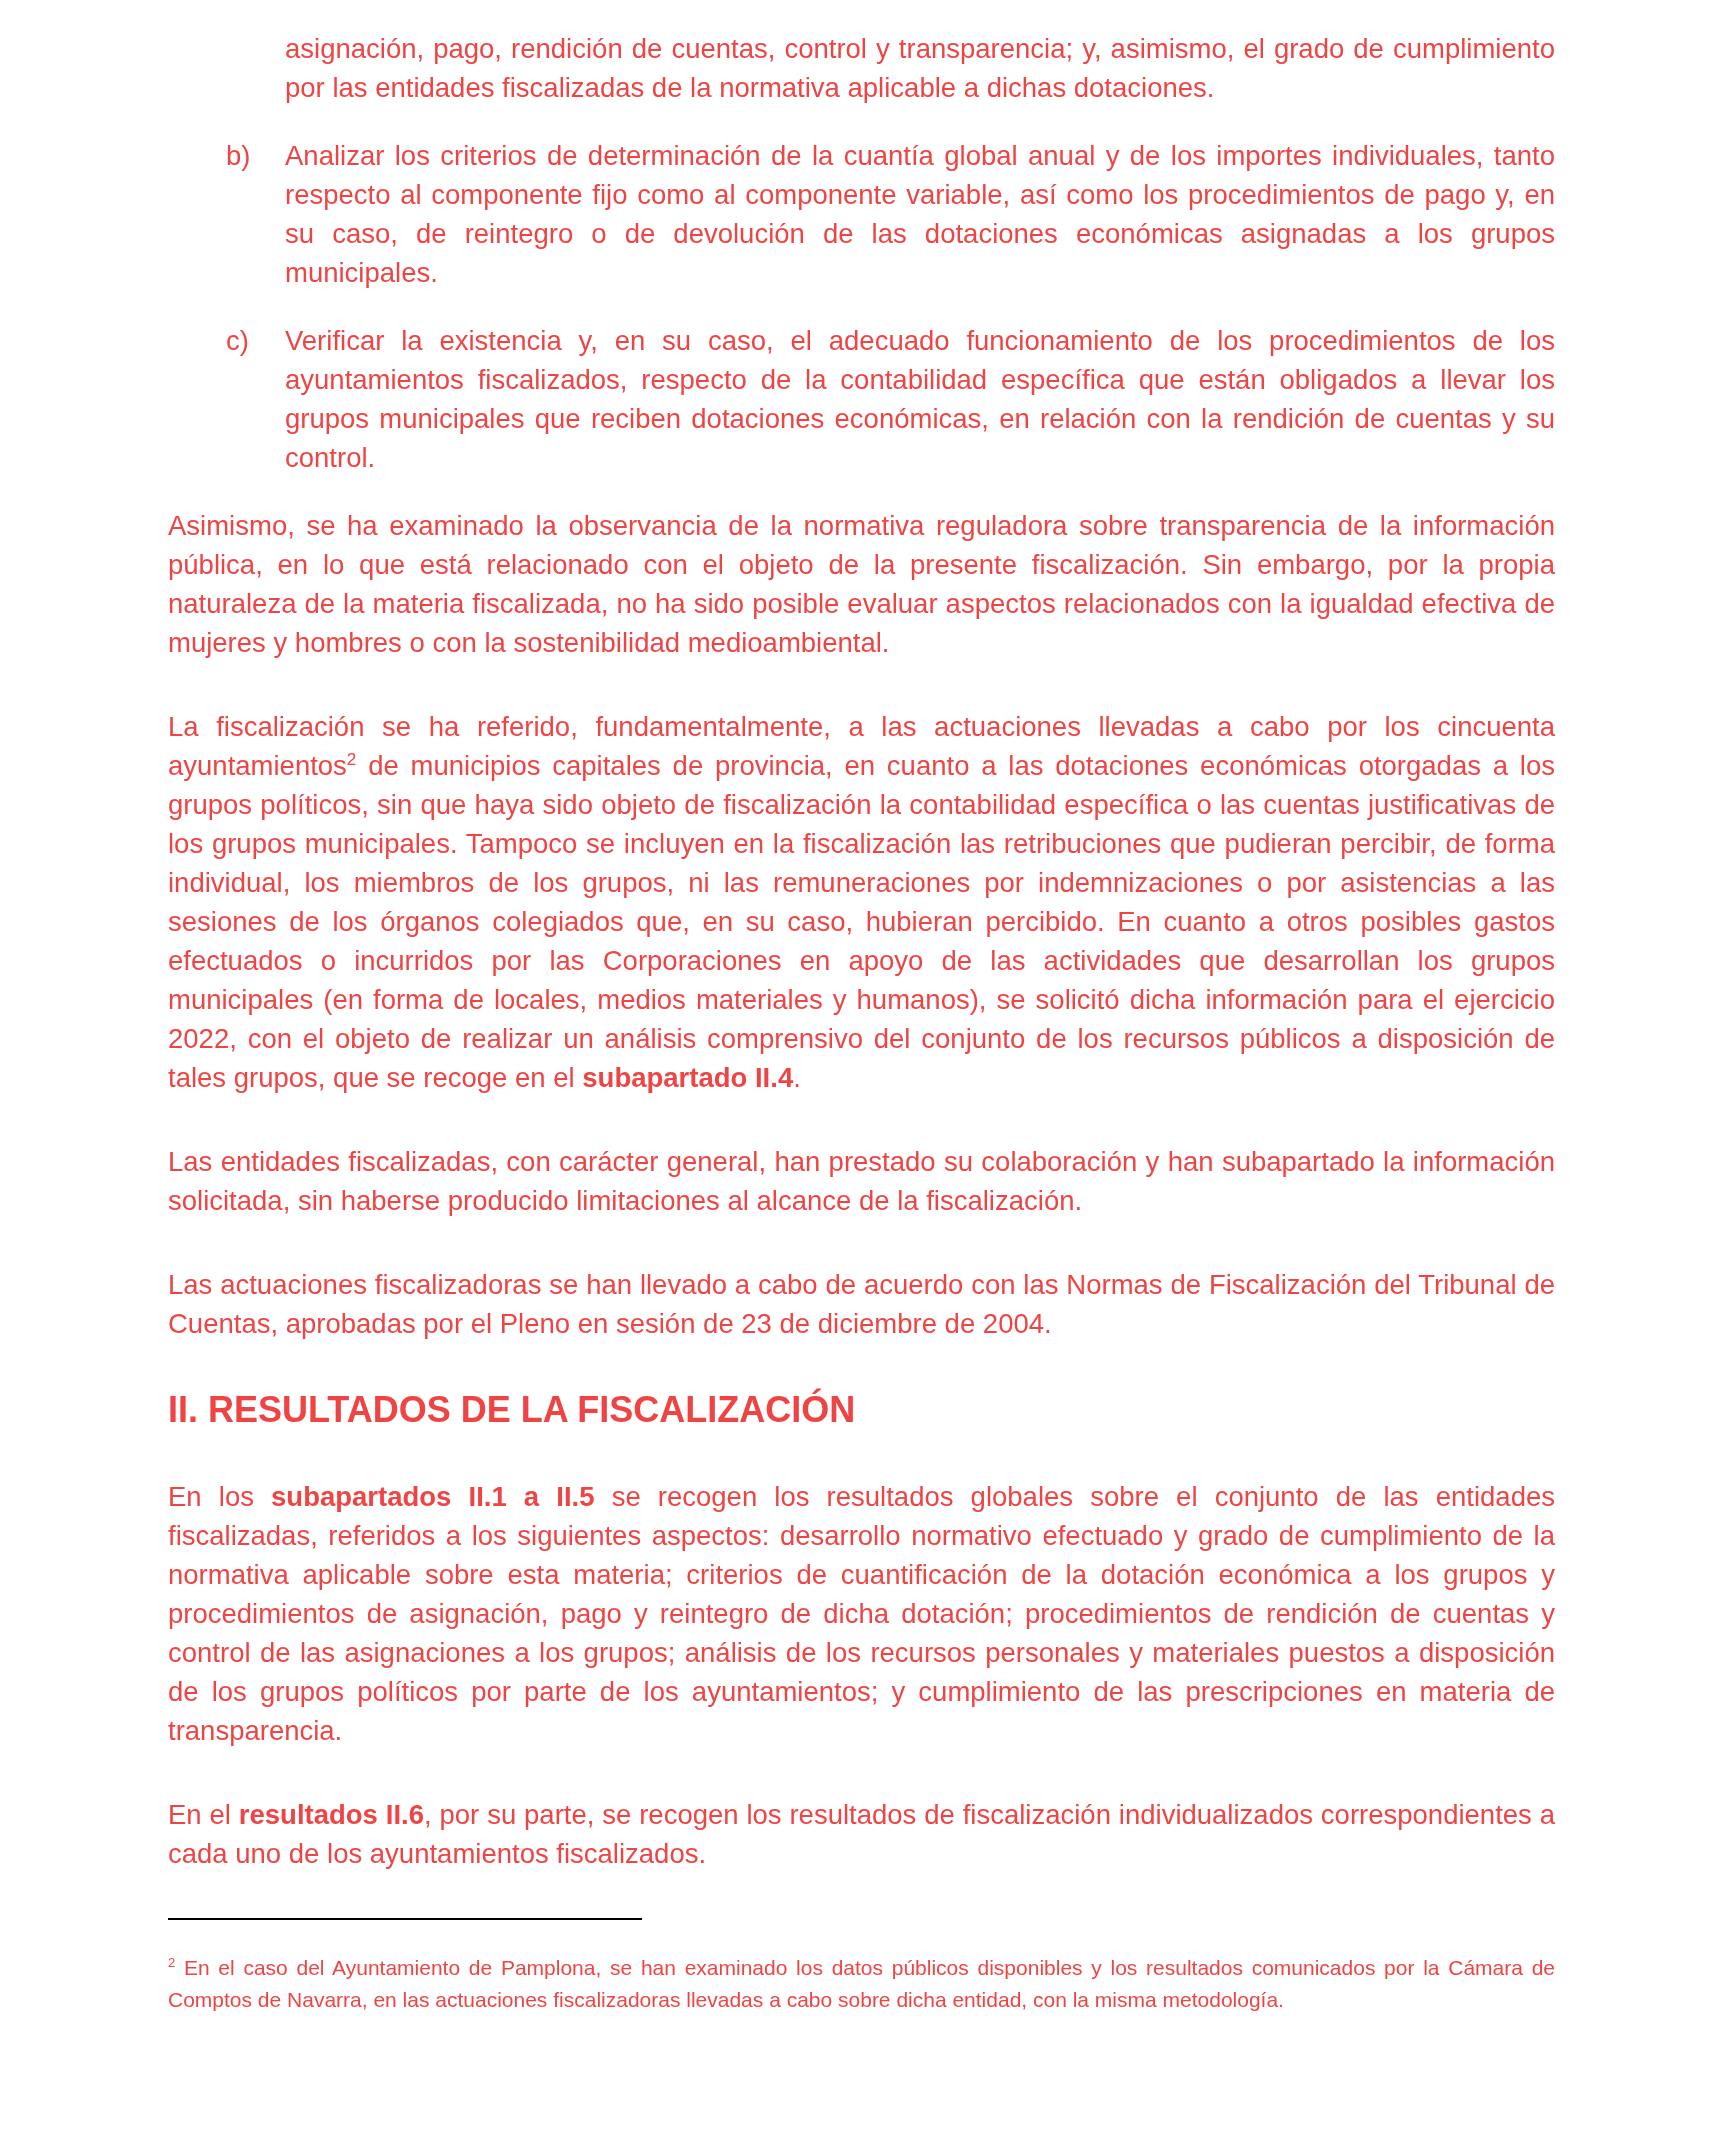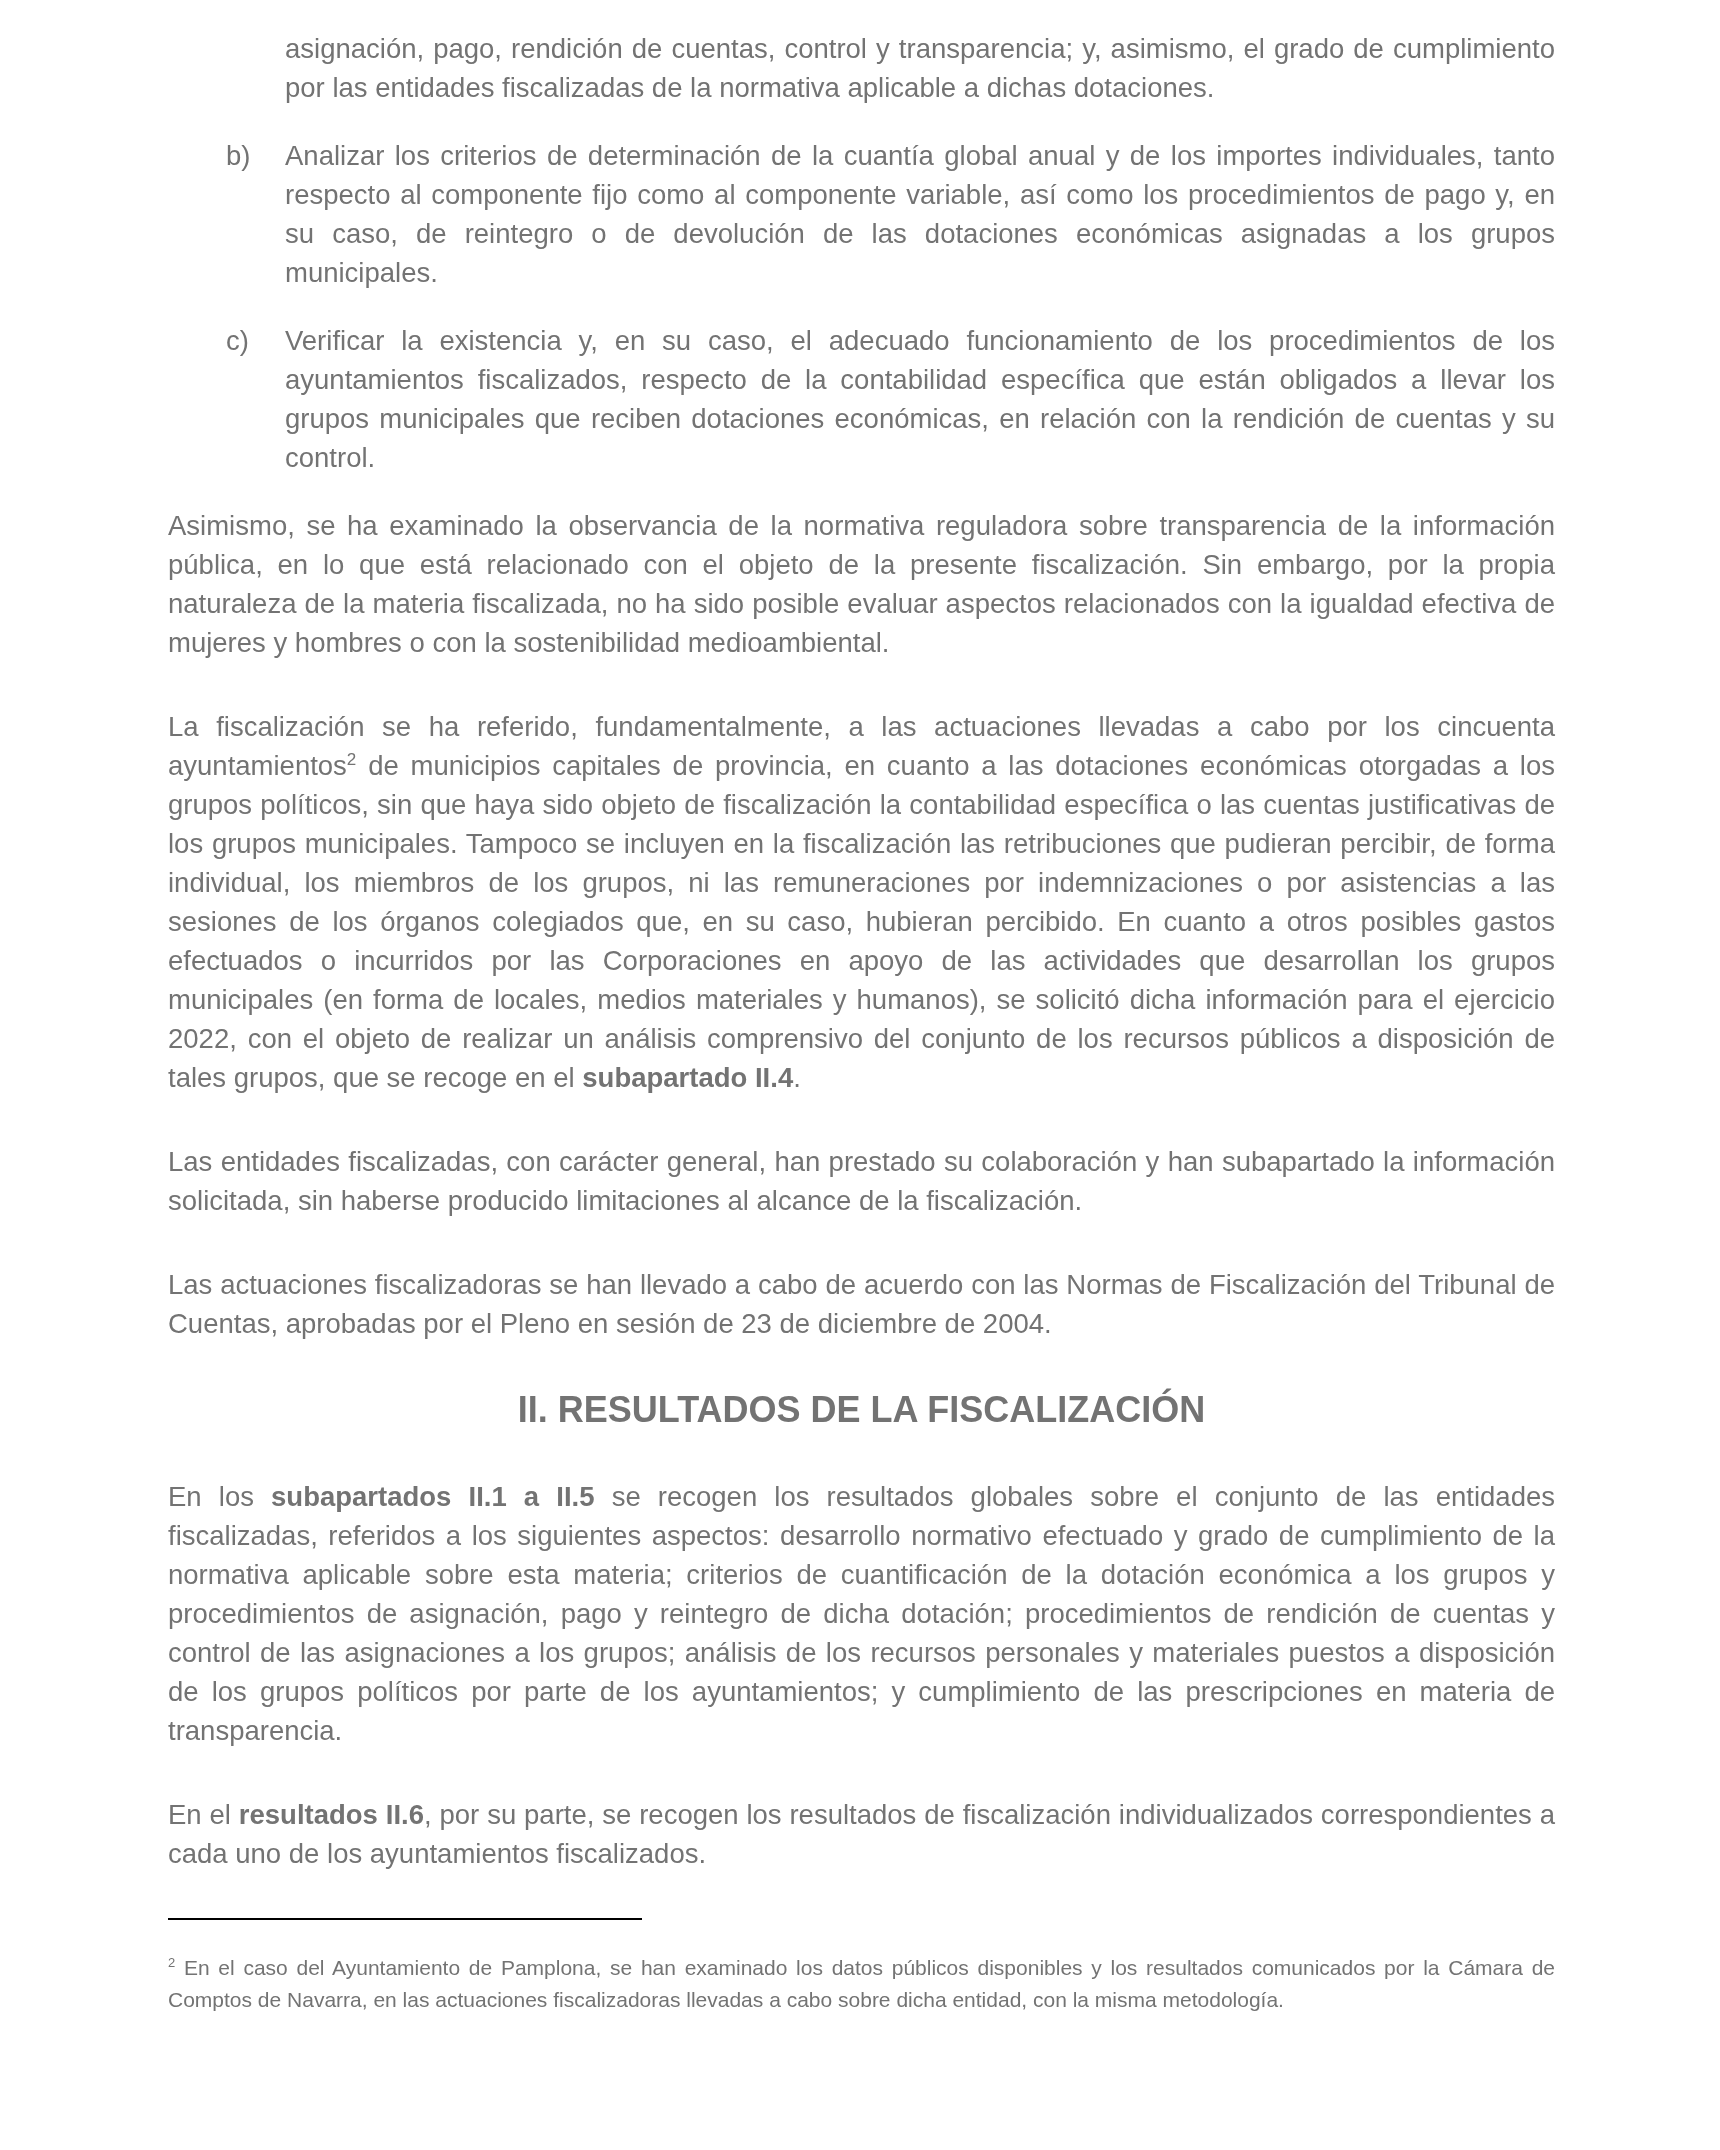--- a/index.html
+++ b/index.html
@@ -3,21 +3,21 @@
 <meta charset="utf-8">
 <style>
   * { margin: 0; padding: 0; box-sizing: border-box; }
   html, body { background: #ffffff; }
   .page {
     position: relative;
     width: 1546px;
     height: 2151px;
     margin: 0 auto;
     background: #ffffff;
-    color: #737373;
+    color: #ef4444;
     font-family: "Liberation Sans", sans-serif;
     font-size: 27.5px;
     line-height: 39px;
     padding: 29px 78px 32px 81px;
     overflow: hidden;
   }
   .para {
     text-align: justify;
     margin-bottom: 45px;
   }
@@ -35,21 +35,21 @@
   .list-item:last-of-type { margin-bottom: 32px; }
   .list-marker {
     position: absolute;
     left: 58px;
     top: 0;
   }
   .heading {
     font-size: 36px;
     line-height: 44px;
     font-weight: bold;
-    text-align: center;
+    text-align: left;
     margin: 21px 0 45px 0;
   }
   sup {
     font-size: 0.62em;
     line-height: 0;
     vertical-align: super;
   }
   .bold { font-weight: bold; }
   .footnote-rule {
     width: 474px;

